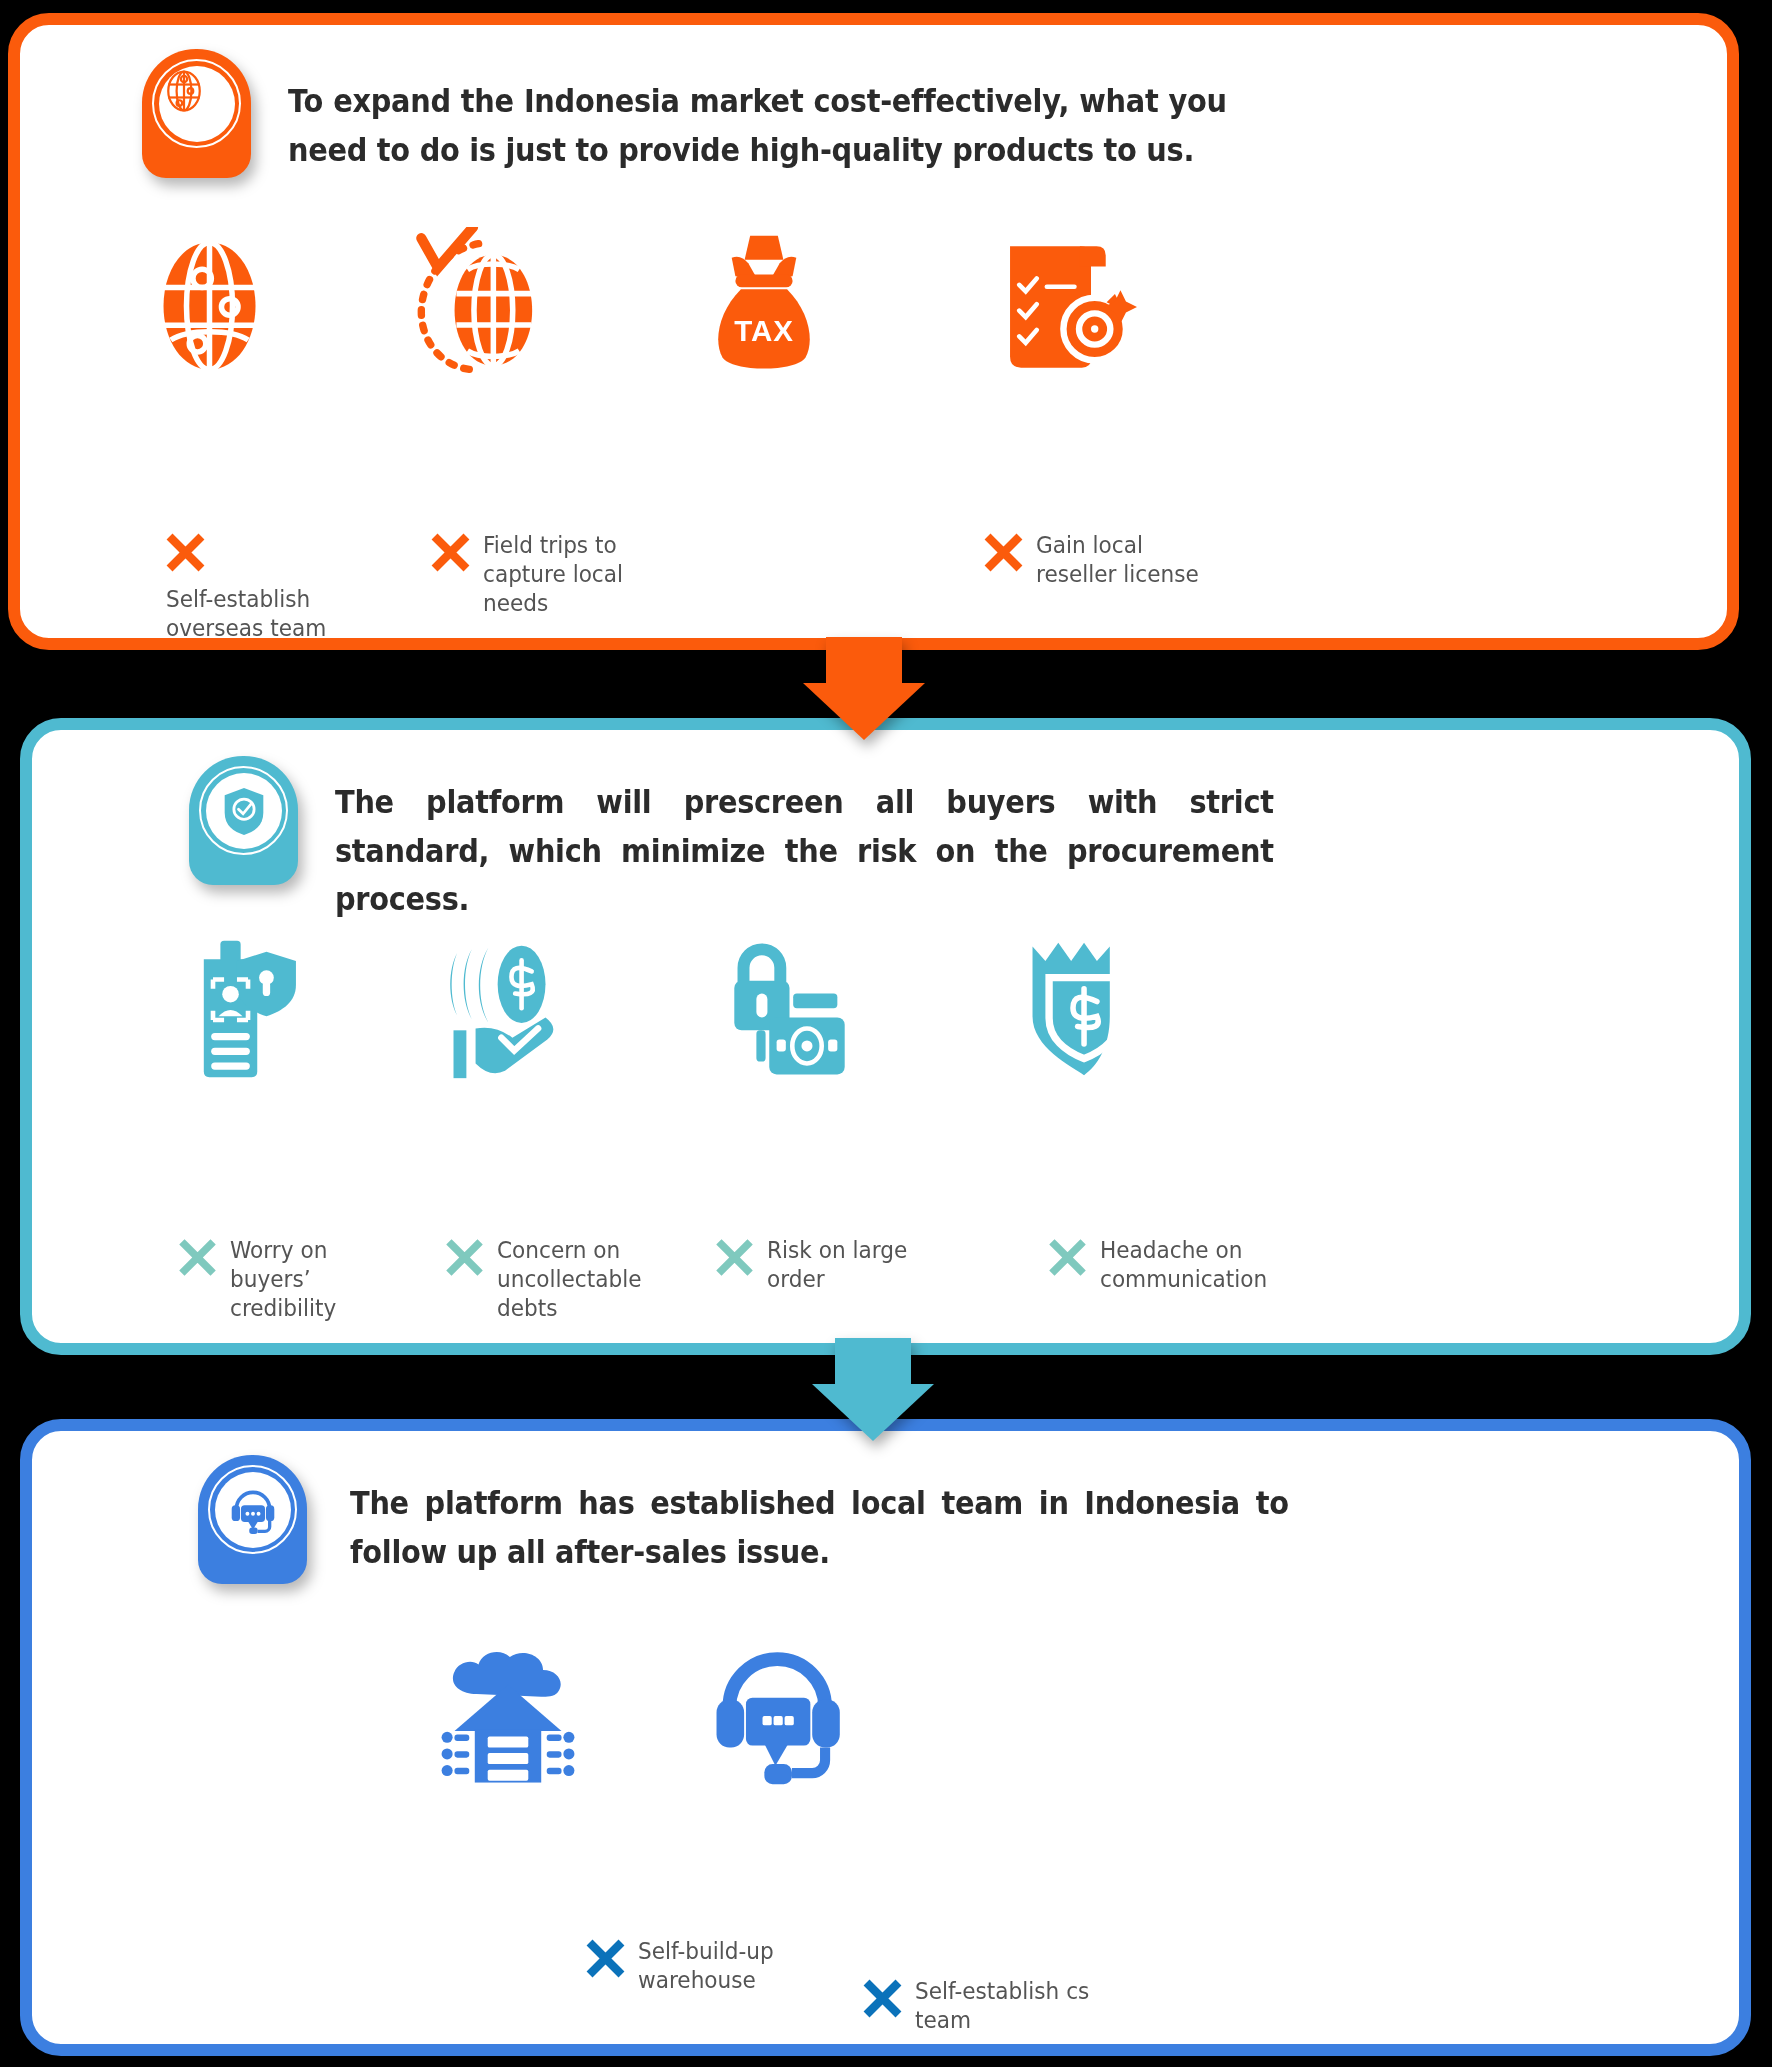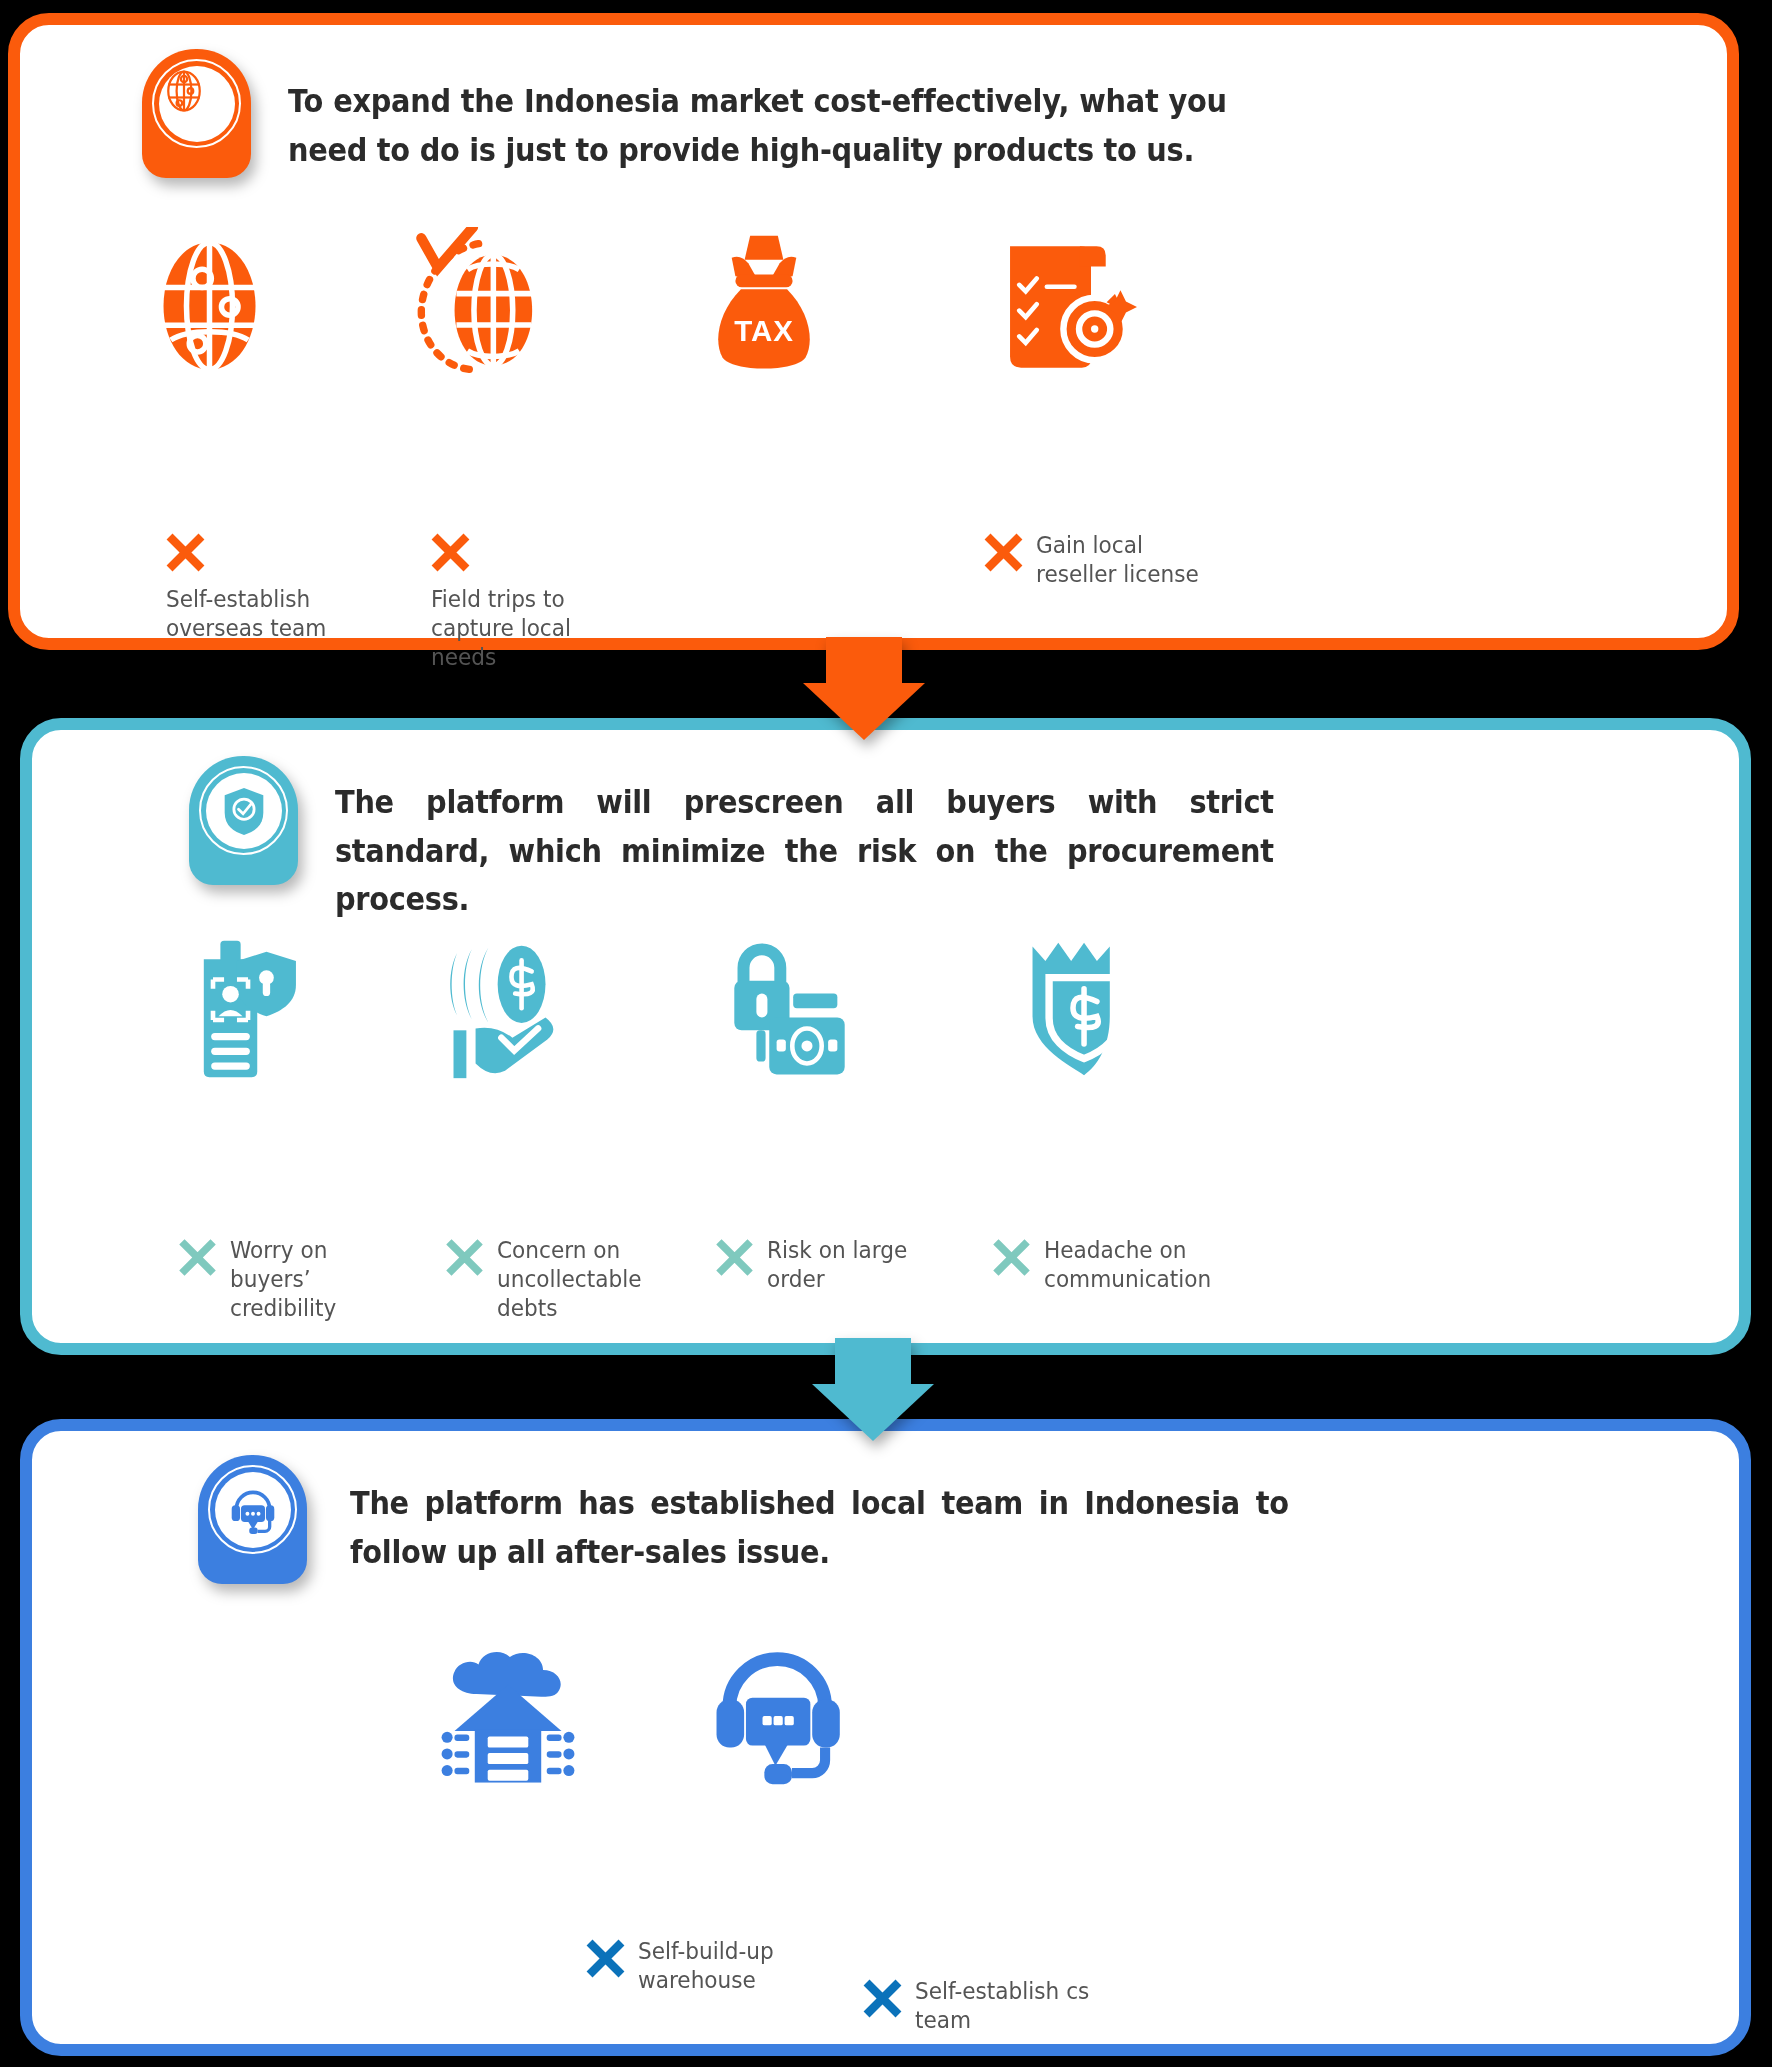--- a/index.html
+++ b/index.html
@@ -220,21 +220,21 @@
       </svg>
     </div>
 
     <div class="label-cell" style="left:146px; top:506px;flex-direction:column;">
       <svg class="xmark" width="39" height="39" viewBox="0 0 42 42">
         <path d="M7 7 L35 35 M35 7 L7 35" stroke="#FB5B0C" stroke-width="9" stroke-linecap="square"></path>
       </svg>
       <span class="label-text">Self-establish overseas team</span>
     </div>
 
-    <div class="label-cell" style="left:411px; top:506px;flex-direction:column;">
+    <div class="label-cell" style="left:411px; top:506px;">
       <svg class="xmark" width="39" height="39" viewBox="0 0 42 42">
         <path d="M7 7 L35 35 M35 7 L7 35" stroke="#FB5B0C" stroke-width="9" stroke-linecap="square"></path>
       </svg>
       <span class="label-text">Field trips to capture local needs</span>
     </div>
 
 
     <div class="label-cell" style="left:964px; top:506px;">
       <svg class="xmark" width="39" height="39" viewBox="0 0 42 42">
         <path d="M7 7 L35 35 M35 7 L7 35" stroke="#FB5B0C" stroke-width="9" stroke-linecap="square"></path>
@@ -346,21 +346,21 @@
       <span class="label-text">Concern on uncollectable debts</span>
     </div>
 
     <div class="label-cell" style="left:683px; top:506px;">
       <svg class="xmark" width="39" height="39" viewBox="0 0 42 42">
         <path d="M7 7 L35 35 M35 7 L7 35" stroke="#7FC9BE" stroke-width="8" stroke-linecap="square"></path>
       </svg>
       <span class="label-text">Risk on large order</span>
     </div>
 
-    <div class="label-cell" style="left:960px; top:506px;">
+    <div class="label-cell" style="left:1016px; top:506px;">
       <svg class="xmark" width="39" height="39" viewBox="0 0 42 42">
         <path d="M7 7 L35 35 M35 7 L7 35" stroke="#7FC9BE" stroke-width="8" stroke-linecap="square"></path>
       </svg>
       <span class="label-text">Headache on communication</span>
     </div>
   </div>
 
   <div class="arrow arrow-2">
     <div class="shaft"></div>
       <div class="head"></div>

